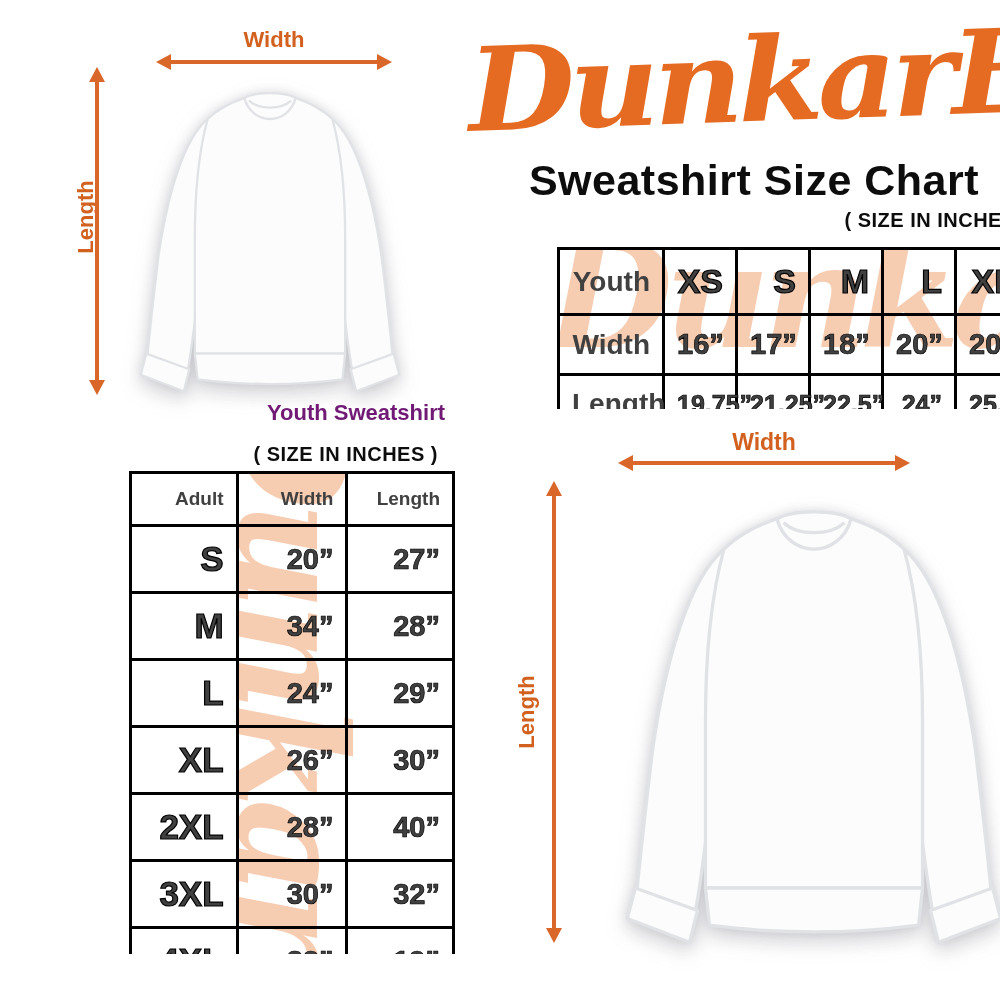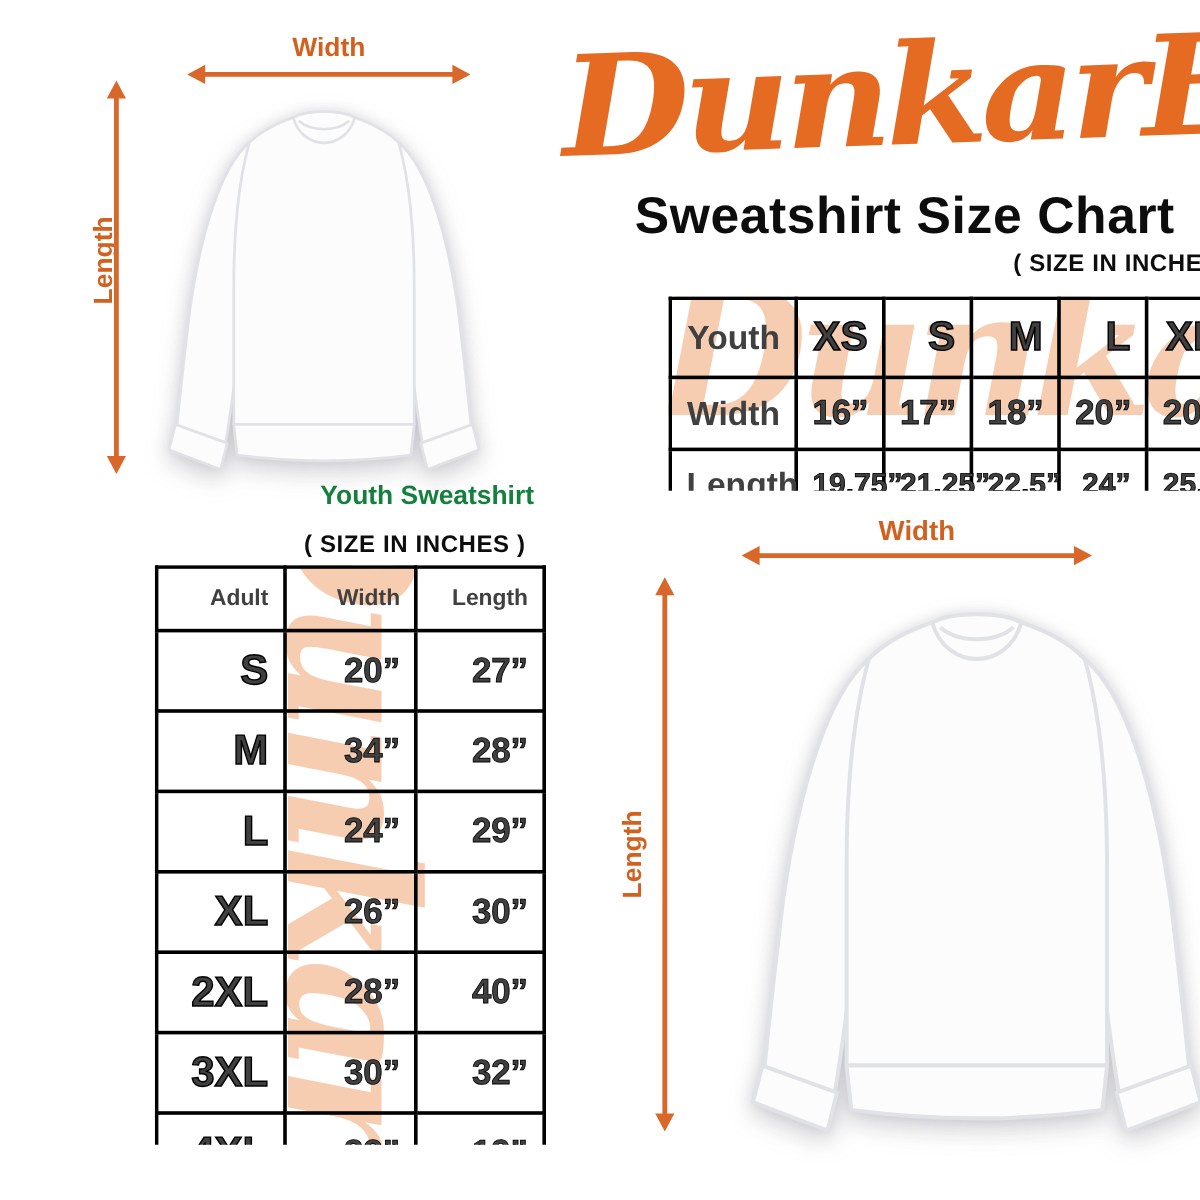--- a/index.html
+++ b/index.html
@@ -19,21 +19,21 @@
   .arrow-h::before,.arrow-h::after{content:"";position:absolute;top:50%;transform:translateY(-50%);
     border-top:8px solid transparent;border-bottom:8px solid transparent;}
   .arrow-h::before{left:-13px;border-right:15px solid var(--arr);}
   .arrow-h::after{right:-13px;border-left:15px solid var(--arr);}
   .arrow-v{position:absolute;width:4px;background:var(--arr);border-radius:2px;}
   .arrow-v::before,.arrow-v::after{content:"";position:absolute;left:50%;transform:translateX(-50%);
     border-left:8px solid transparent;border-right:8px solid transparent;}
   .arrow-v::before{top:-13px;border-bottom:15px solid var(--arr);}
   .arrow-v::after{bottom:-13px;border-top:15px solid var(--arr);}
   .shirt{position:absolute;filter:drop-shadow(0 8px 10px rgba(110,110,125,.28)) drop-shadow(0 0 5px rgba(120,120,135,.18));}
-  .caption{position:absolute;color:#15803d;font-weight:bold;text-align:center;}
+  .caption{position:absolute;color:#701a75;font-weight:bold;text-align:center;}
 
   .yd-wlabel{left:123px;top:27px;width:214px;}
   .yd-warrow{left:125px;top:60px;width:210px;}
   .yd-llabel{left:4px;top:204px;width:76px;}
   .yd-larrow{left:51px;top:80px;height:302px;}
   .yd-shirt{left:62px;top:64px;width:328px;height:330px;}
   .yd-cap{left:212px;top:400px;width:200px;font-size:22px;}
 
   .ad-wlabel{left:590px;top:429px;width:260px;font-size:23px;}
   .ad-warrow{left:587px;top:461px;width:266px;}

